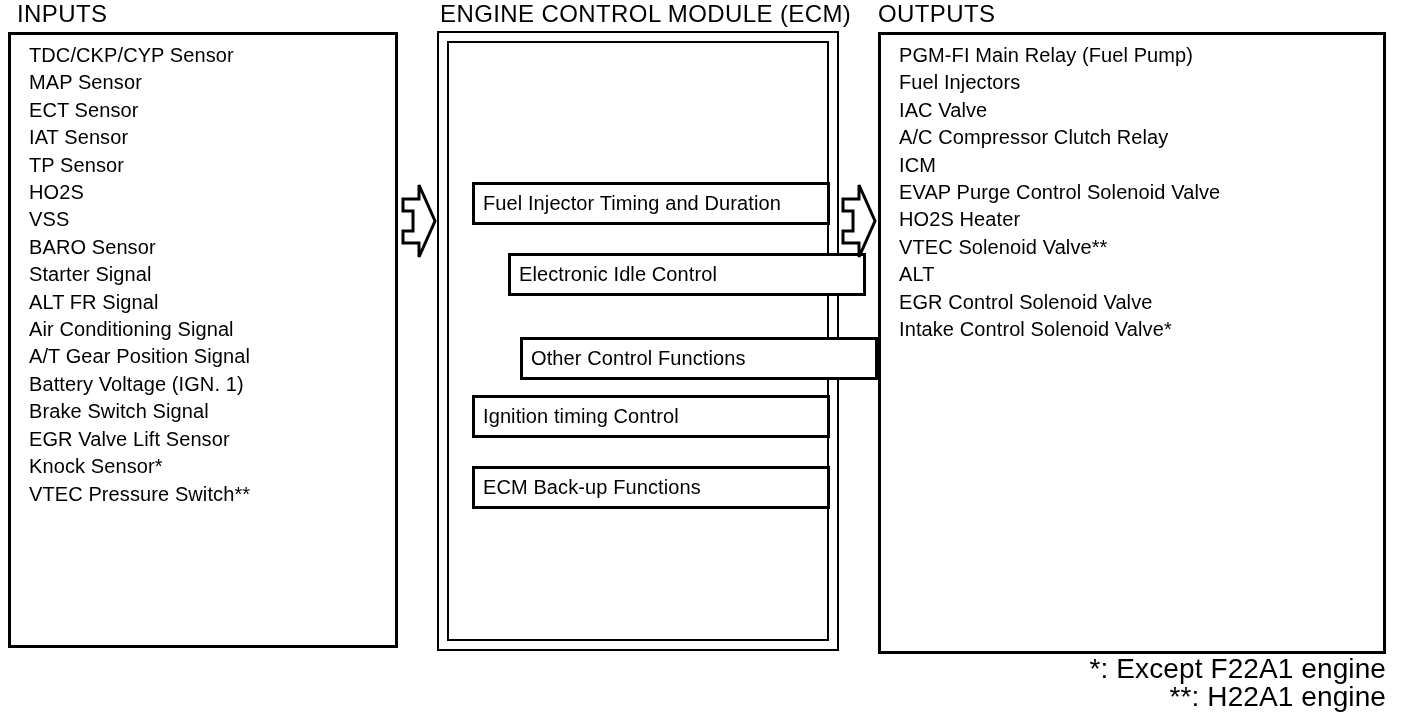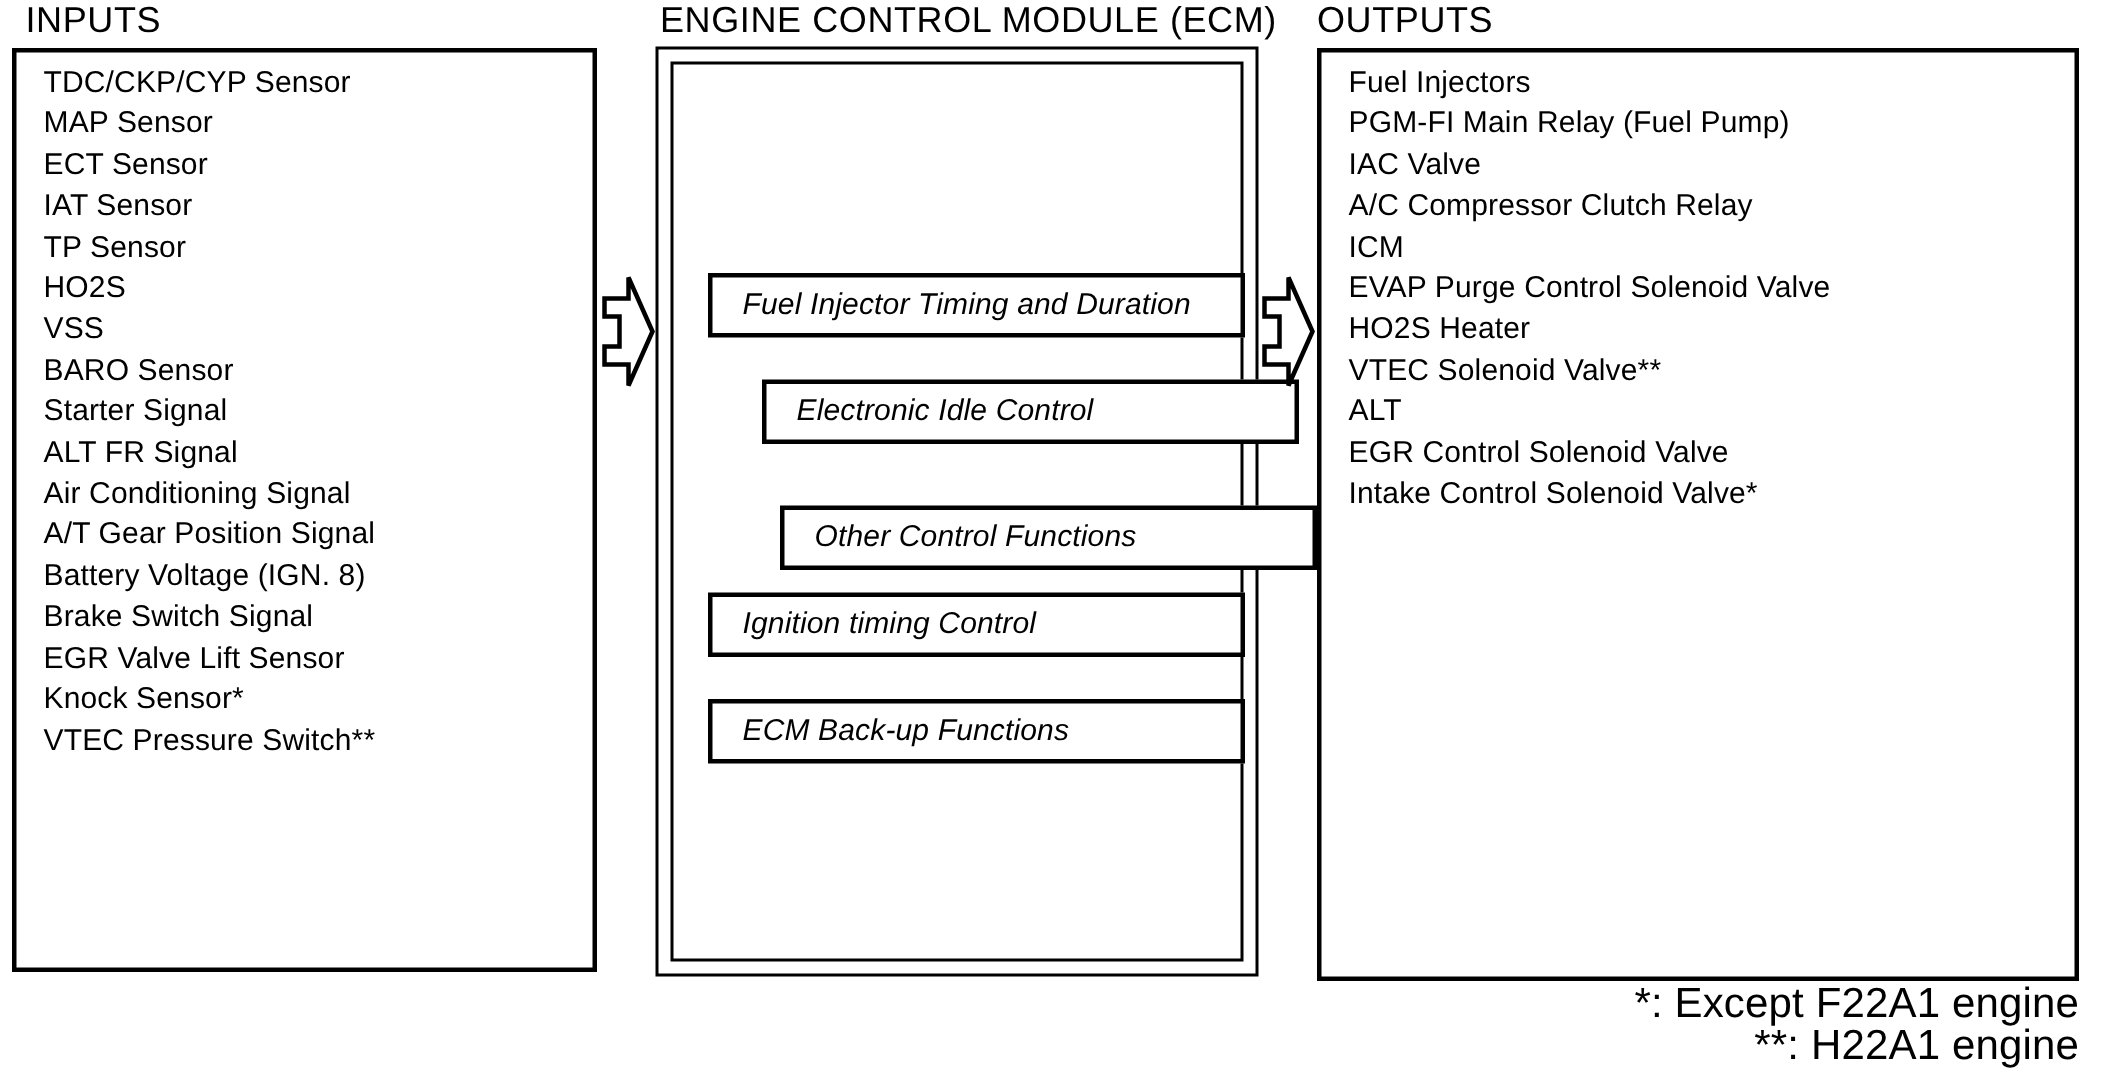--- a/index.html
+++ b/index.html
@@ -85,24 +85,23 @@
     height: 43px;
     border: 3px solid #000;
     box-sizing: border-box;
     background: #fff;
     display: flex;
     align-items: center;
   }
   .function-label {
     font-size: 20px;
     line-height: 23px;
-    padding-left: 20px;
+    padding-left: 8px;
     white-space: nowrap;
     letter-spacing: 0.1px;
-    font-style: italic;
   }
   .fb0 { top: 139px; }
   .fb1 { top: 210px; margin-left: 36px; }
   .fb2 { top: 294px; margin-left: 48px; }
   .fb3 { top: 352px; }
   .fb4 { top: 423px; }
 
   
   .flow-arrow {
     position: absolute;
@@ -138,21 +137,21 @@
     <li class="signal-item">ECT Sensor</li>
     <li class="signal-item">IAT Sensor</li>
     <li class="signal-item">TP Sensor</li>
     <li class="signal-item">HO2S</li>
     <li class="signal-item">VSS</li>
     <li class="signal-item">BARO Sensor</li>
     <li class="signal-item">Starter Signal</li>
     <li class="signal-item">ALT FR Signal</li>
     <li class="signal-item">Air Conditioning Signal</li>
     <li class="signal-item">A/T Gear Position Signal</li>
-    <li class="signal-item">Battery Voltage (IGN. 8)</li>
+    <li class="signal-item">Battery Voltage (IGN. 1)</li>
     <li class="signal-item">Brake Switch Signal</li>
     <li class="signal-item">EGR Valve Lift Sensor</li>
     <li class="signal-item">Knock Sensor*</li>
     <li class="signal-item">VTEC Pressure Switch**</li>
   </ul>
 </div>
 
 <svg class="flow-arrow" id="arrow-inputs-to-ecm" viewBox="0 0 36 76">
   <polygon points="2,16 18,16 18,2 34,38 18,74 18,60 2,60 2,48 12,48 12,28 2,28" fill="#ffffff" stroke="#000000" stroke-width="3" stroke-linejoin="miter"></polygon>
 </svg>
@@ -180,22 +179,22 @@
 </div>
 
 <svg class="flow-arrow" id="arrow-ecm-to-outputs" viewBox="0 0 36 76">
   <polygon points="2,16 18,16 18,2 34,38 18,74 18,60 2,60 2,48 12,48 12,28 2,28" fill="#ffffff" stroke="#000000" stroke-width="3" stroke-linejoin="miter"></polygon>
 </svg>
 
 <div class="section-heading" id="outputs-heading">OUTPUTS</div>
 
 <div class="panel" id="outputs-panel">
   <ul class="signal-list" id="outputs-list">
+    <li class="signal-item">PGM-FI Main Relay (Fuel Pump)</li>
     <li class="signal-item">Fuel Injectors</li>
-    <li class="signal-item">PGM-FI Main Relay (Fuel Pump)</li>
     <li class="signal-item">IAC Valve</li>
     <li class="signal-item">A/C Compressor Clutch Relay</li>
     <li class="signal-item">ICM</li>
     <li class="signal-item">EVAP Purge Control Solenoid Valve</li>
     <li class="signal-item">HO2S Heater</li>
     <li class="signal-item">VTEC Solenoid Valve**</li>
     <li class="signal-item">ALT</li>
     <li class="signal-item">EGR Control Solenoid Valve</li>
     <li class="signal-item">Intake Control Solenoid Valve*</li>
   </ul>

